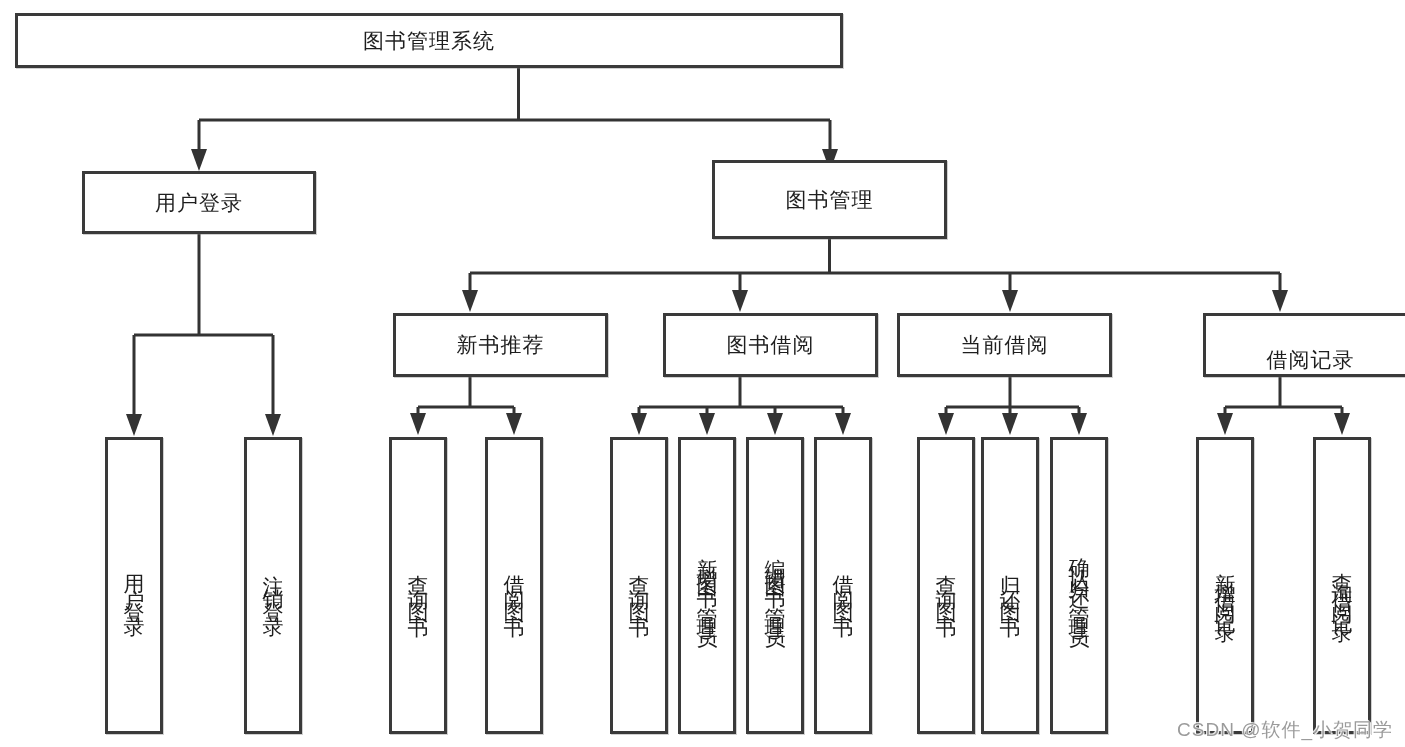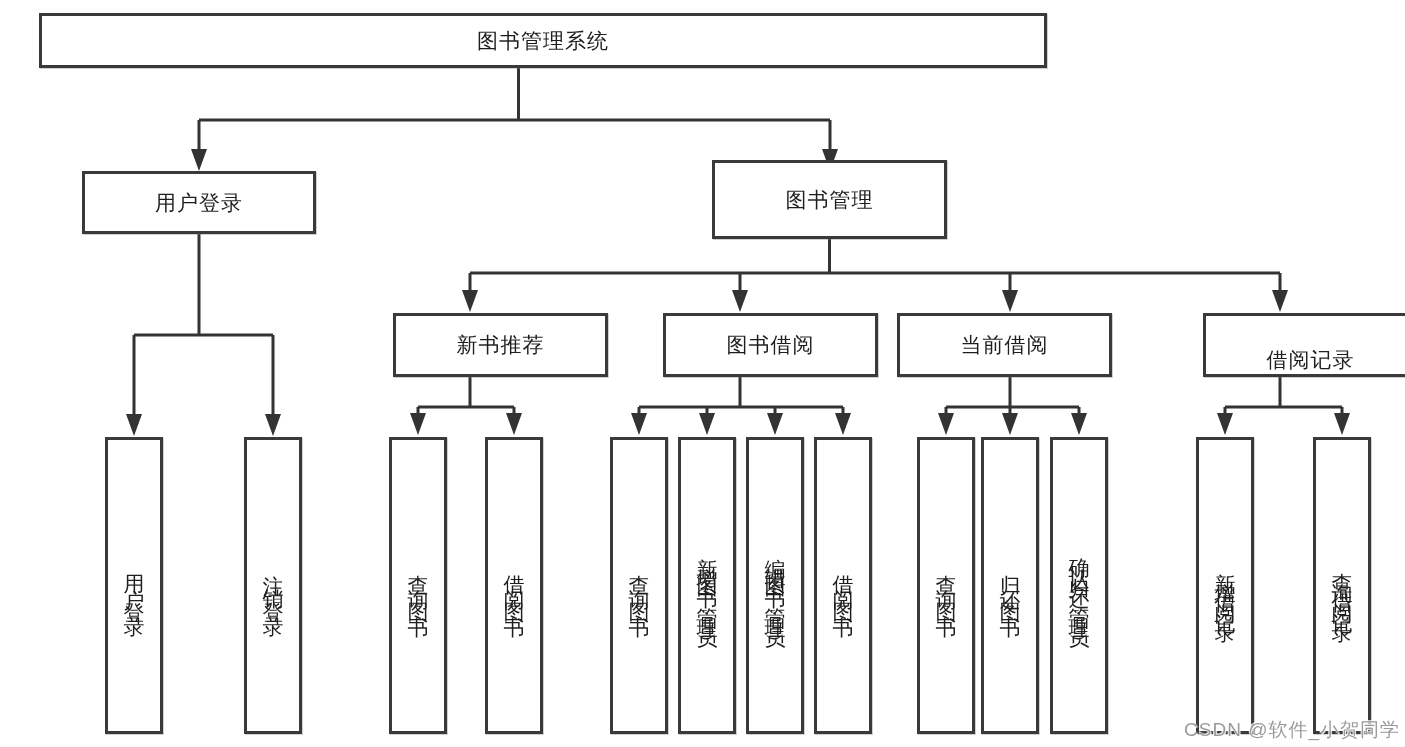--- a/index.html
+++ b/index.html
@@ -40,21 +40,21 @@
     justify-content: center;
     color: #1e1e1e;
     z-index: 2;
     box-shadow: 1px 1px 0 rgba(120,120,120,0.35);
   }
   .h-label {
     font-size: 21px;
     letter-spacing: 1px;
     white-space: nowrap;
   }
-  .root-box   { left: 15px;  top: 13px;  width: 1008px; height: 55px; margin-left: 24px; }
+  .root-box   { left: 15px;  top: 13px;  width: 828px; height: 55px; }
   .l2-a       { left: 82px;  top: 171px; width: 234px;  height: 63px; }
   .l2-b       { left: 712px; top: 160px; width: 235px;  height: 79px; }
   .l3         { top: 313px;  height: 64px; width: 215px; margin-left: 30px; }
   .l3-1 { left: 363px; }
   .l3-2 { left: 633px; }
   .l3-3 { left: 867px; justify-content: center; }
   .l3-4 { left: 1173px; align-items: flex-end; }
   .leaf {
     top: 437px;
     height: 297px;
@@ -77,21 +77,21 @@
   .leaf-6  { left: 678px; }
   .leaf-7  { left: 746px; }
   .leaf-8  { left: 814px; }
   .leaf-9  { left: 917px; }
   .leaf-10 { left: 981px; }
   .leaf-11 { left: 1050px; }
   .leaf-12 { left: 1196px; }
   .leaf-13 { left: 1313px; }
   #watermark {
     position: absolute;
-    right: 5px;
+    right: 12px;
     bottom: 4px;
     z-index: 5;
     font-size: 19px;
     color: #9b9b9b;
     letter-spacing: 1px;
     text-shadow: 0 0 2px #ffffff, 1px 1px 0 rgba(255,255,255,0.85), -1px -1px 0 rgba(255,255,255,0.85);
     white-space: nowrap;
     text-align: right;
   }
 </style>

